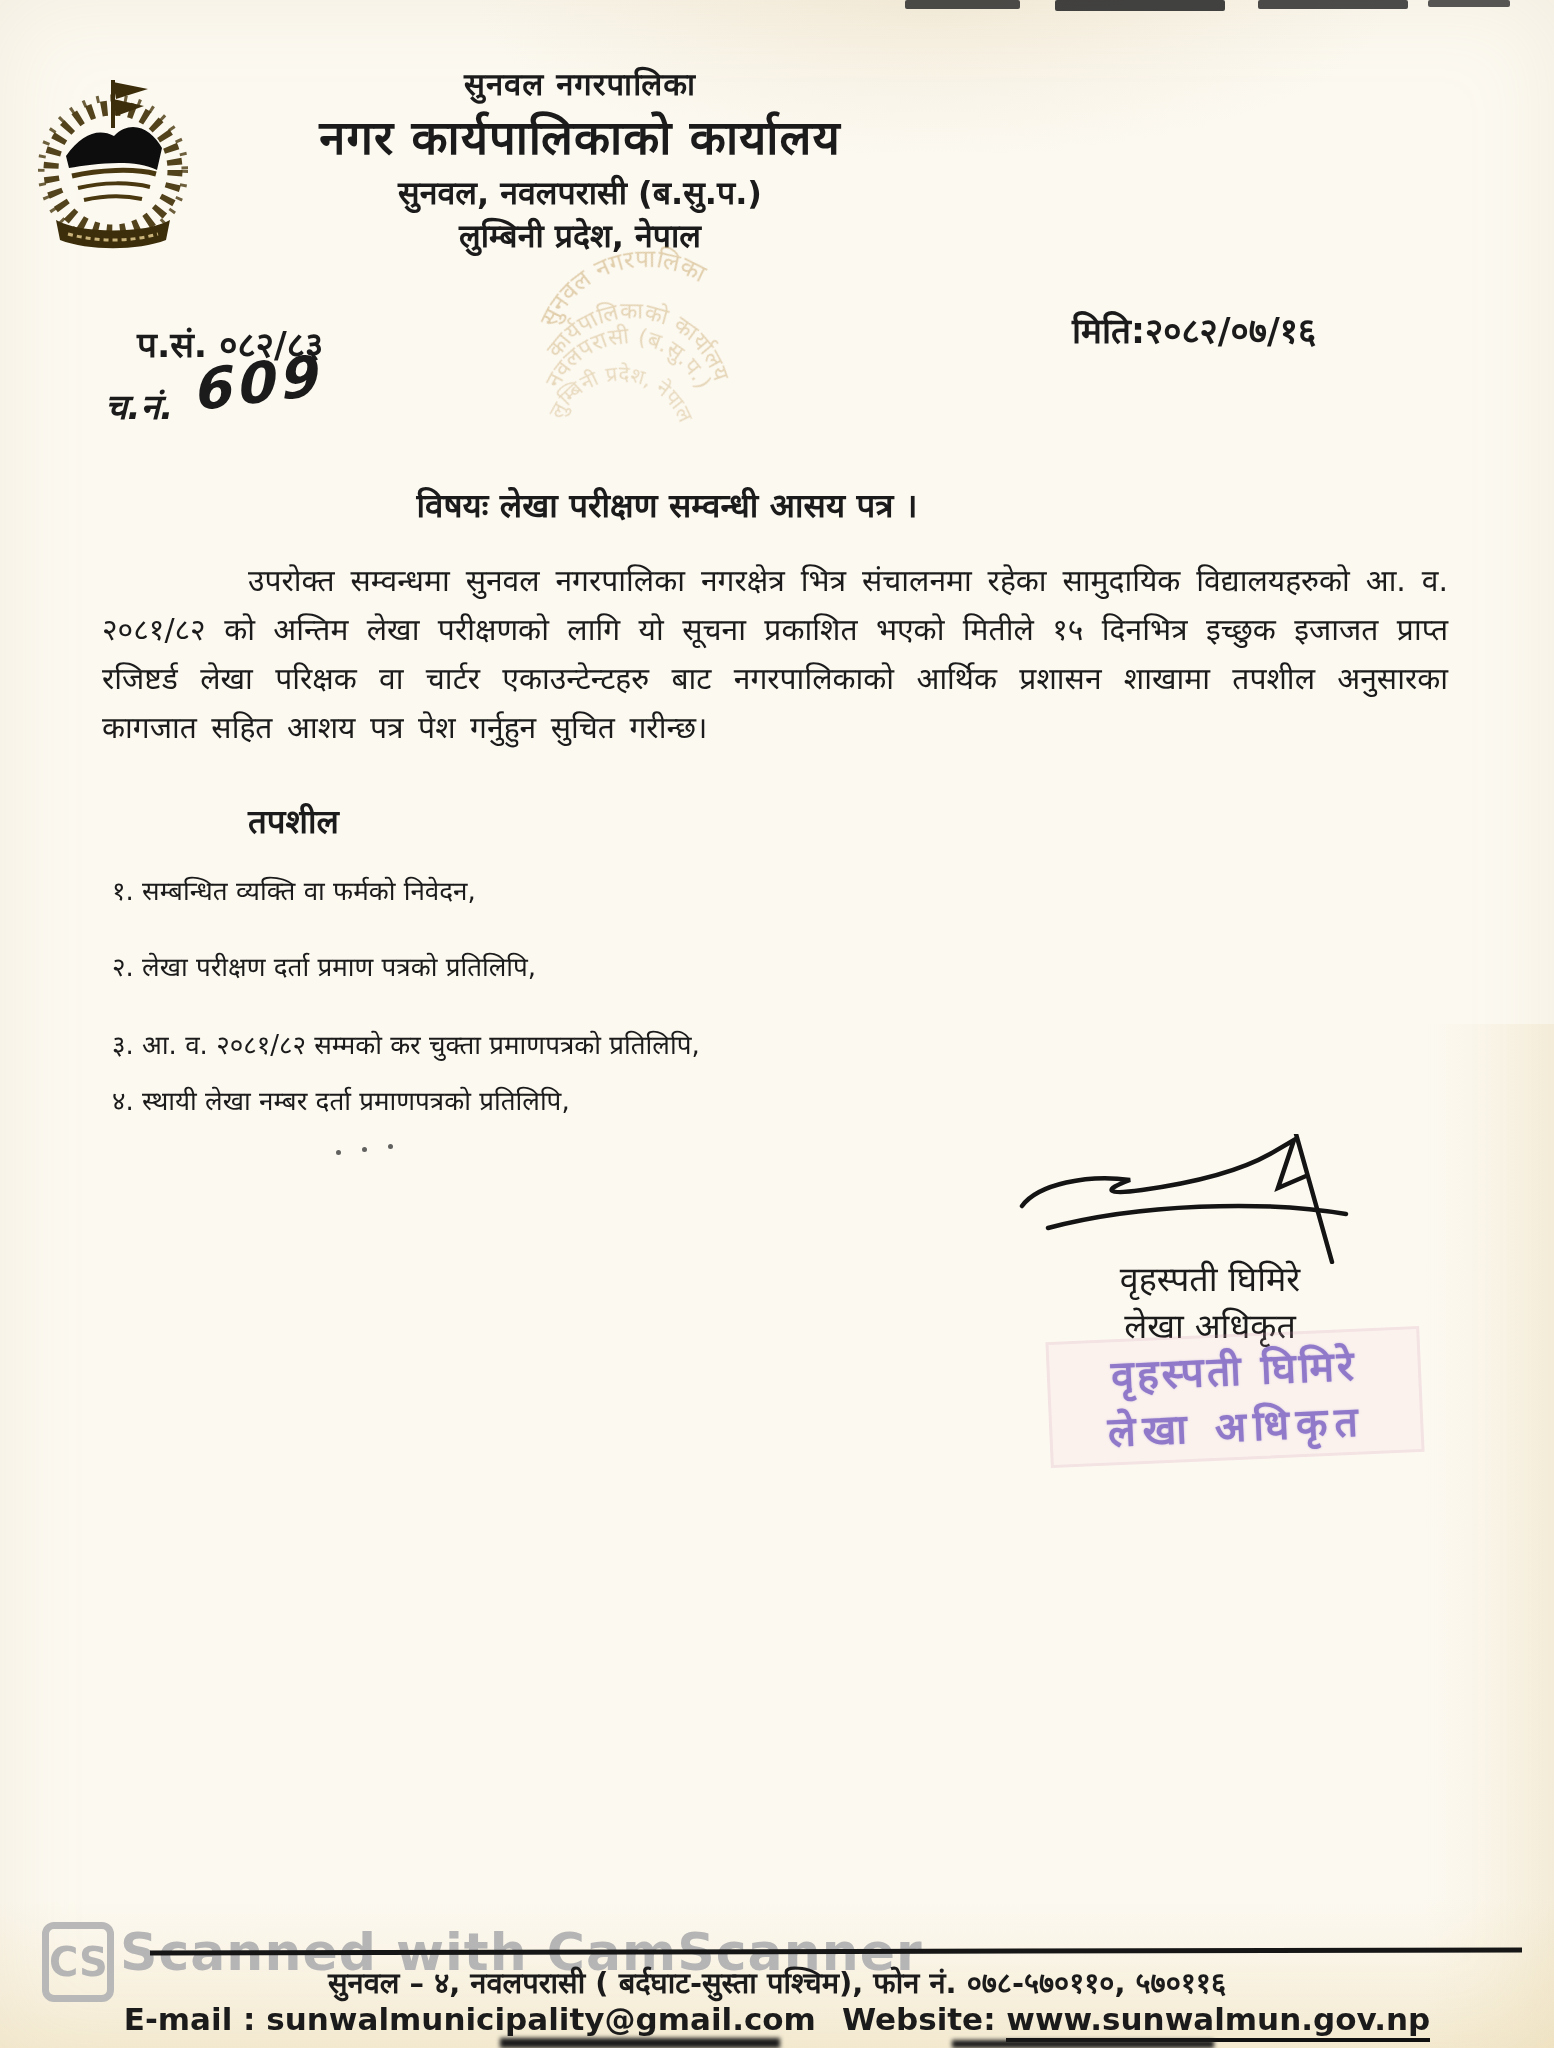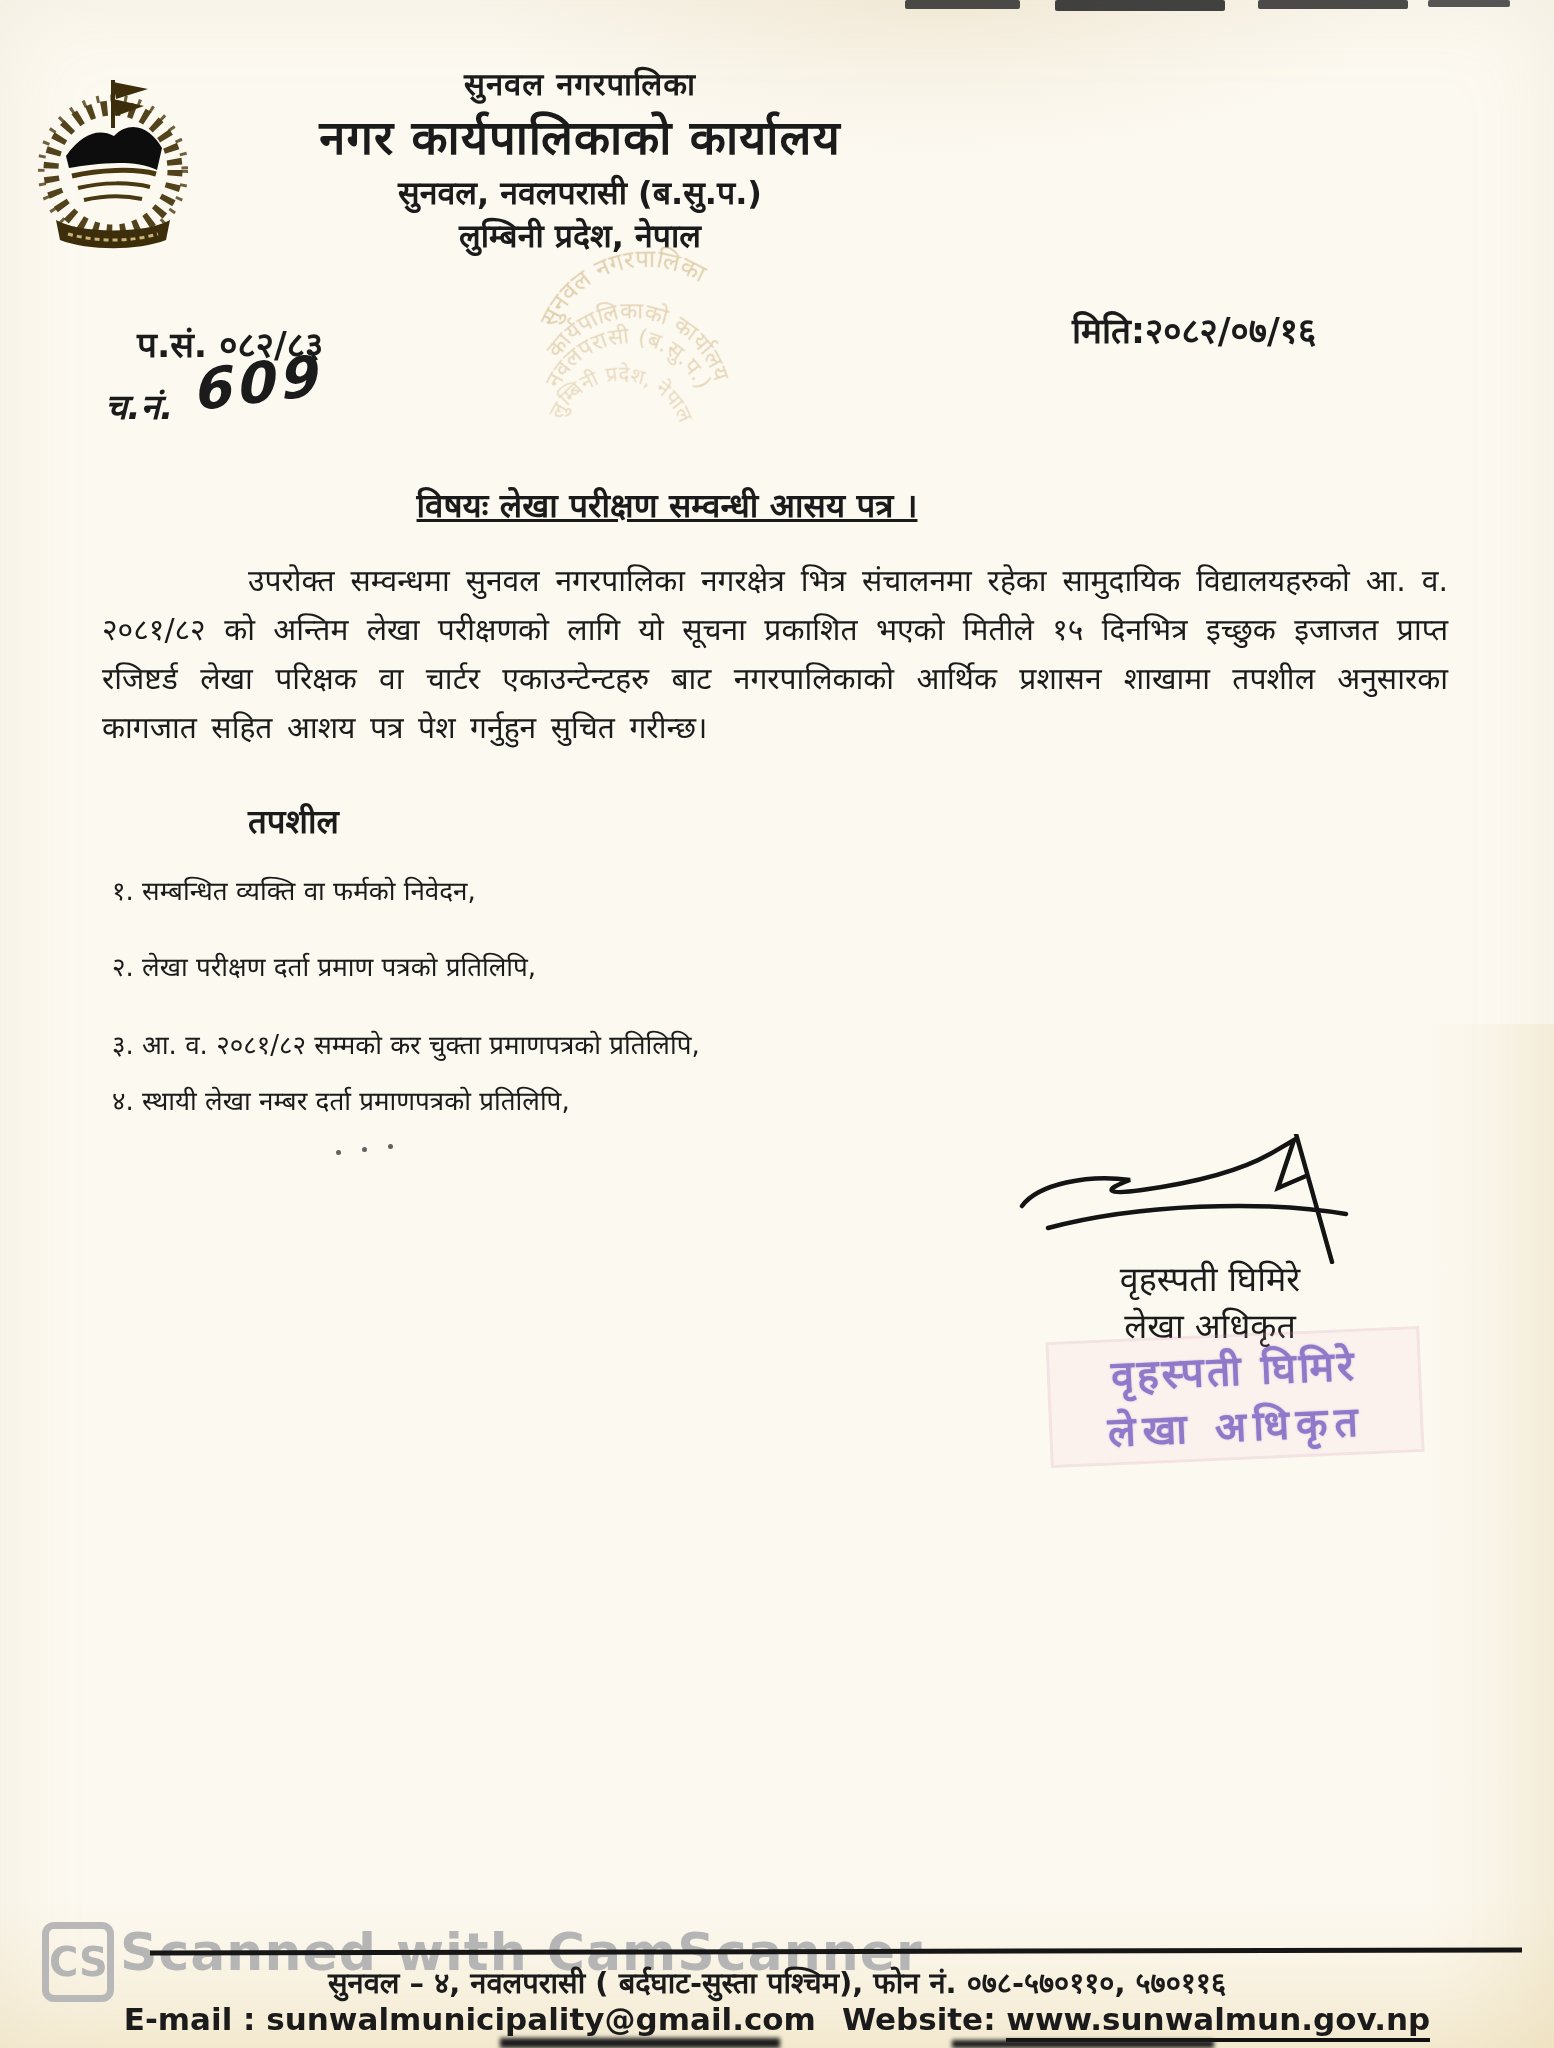--- a/index.html
+++ b/index.html
@@ -31,21 +31,21 @@
 
   .meta { font-size:35px; font-weight:600; }
   .ref  { left:105px; top:320px;margin-left:32px; }
   .disp { left:105px; top:382px;font-style:italic; }
   .disp-hand { left:196px; top:350px; font-size:56px; font-style:italic; font-weight:600;
     transform:rotate(-7deg) skewX(-6deg); letter-spacing:4px; }
   .date { left:1072px; top:306px; }
 
   .seal { left:505px; top:228px; width:285px; height:265px; opacity:.5; transform:rotate(8deg); }
 
-  .subject { left:0; top:482px; width:1334px; text-align:center; font-size:33px; font-weight:700;text-decoration:underline; }
+  .subject { left:0; top:482px; width:1334px; text-align:center; font-size:33px; font-weight:700; }
 
   .para { left:102px; top:556px; width:1346px; font-size:30px; line-height:49px;
     text-align:justify; text-indent:146px; word-spacing:5px; }
 
   .details-head { left:248px; top:798px; font-size:33px; font-weight:700; }
   .li { left:112px; font-size:26px; }
   .dot { position:absolute; width:5px; height:5px; border-radius:50%; background:rgba(45,45,45,.75); }
 
   .sig-svg { left:1010px; top:1134px; width:340px; height:130px; }
   .sig-name  { left:1010px; top:1255px; width:400px; text-align:center; font-size:34px; }

